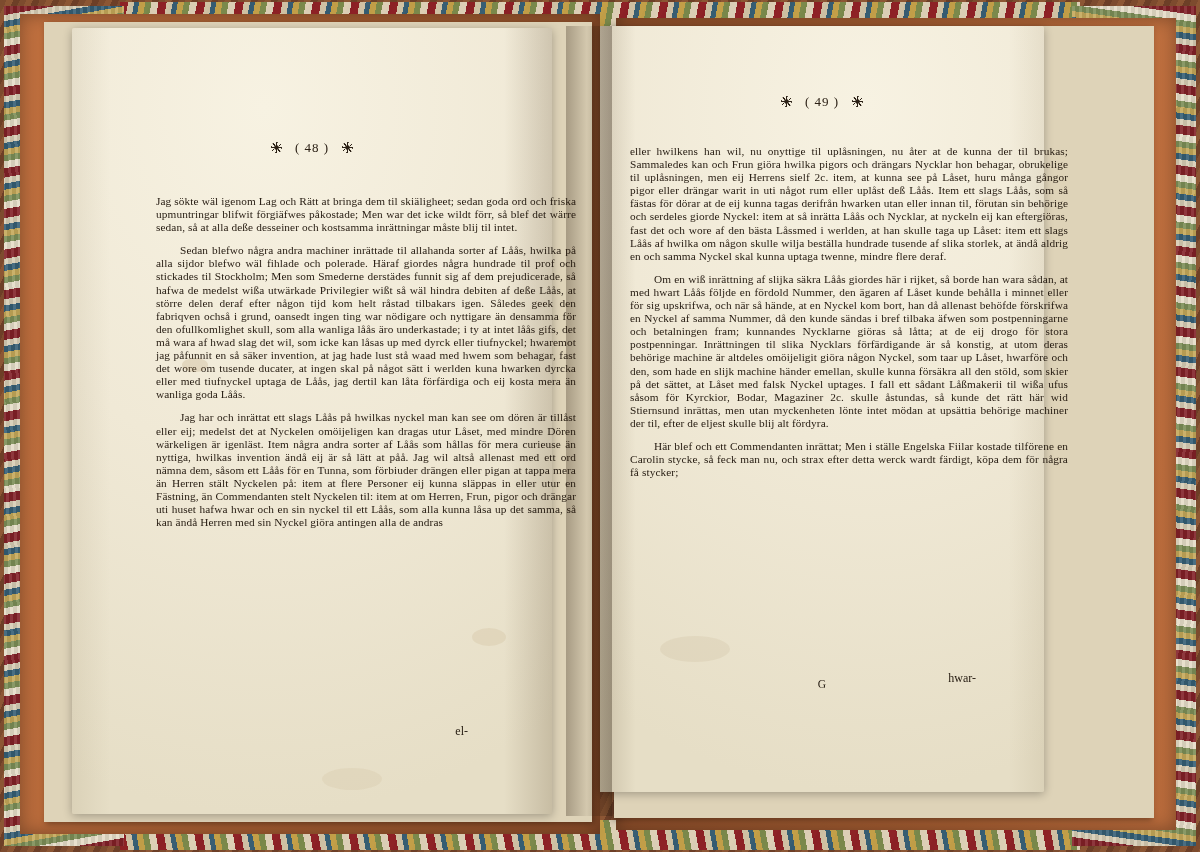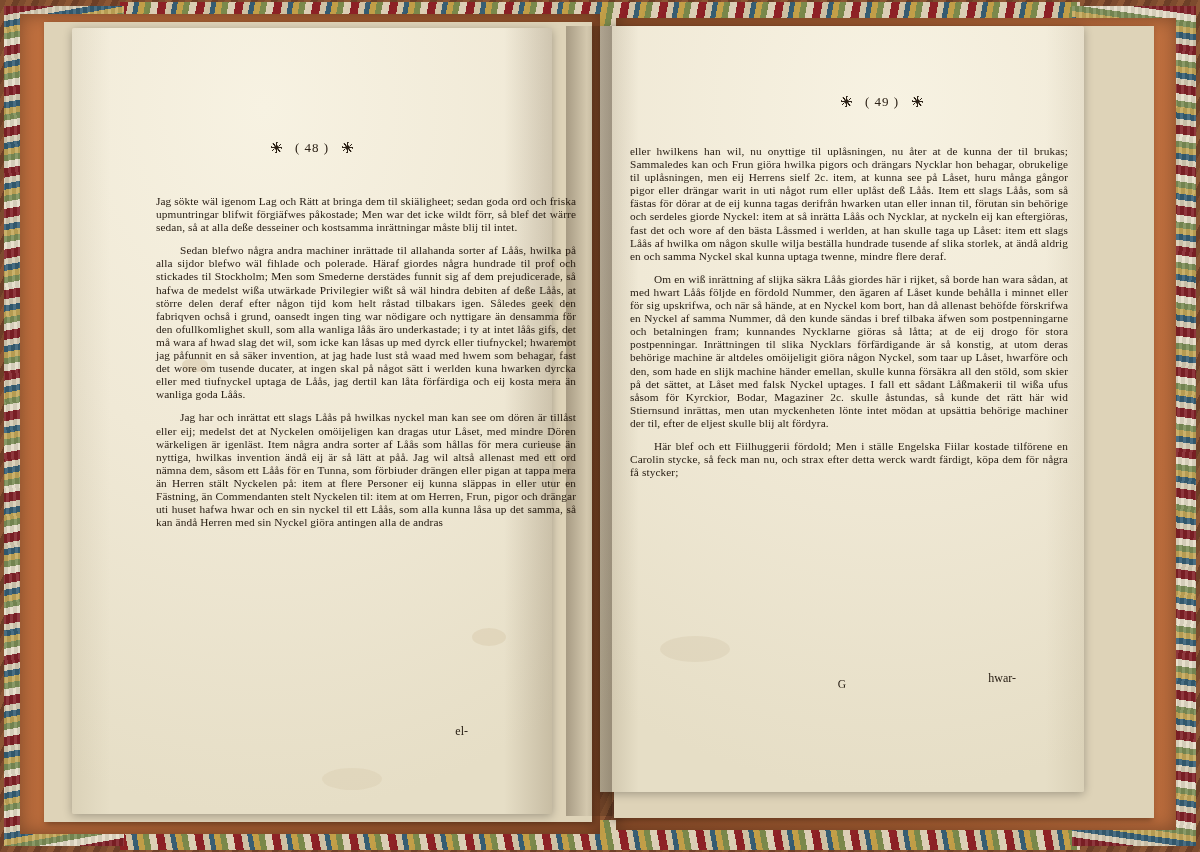--- a/index.html
+++ b/index.html
@@ -101,21 +101,20 @@
       radial-gradient(120% 90% at 40% 10%, #f7f2e2 0%, #f0e9d6 50%, #e6dec6 100%);
   }
   .page.right {
     left: 600px; top: 26px;
     width: 444px; height: 766px;
     border-radius: 0 2px 2px 0;
     background-image:
       linear-gradient(to left, rgba(120,100,60,.10) 0%, rgba(255,255,255,0) 8%),
       linear-gradient(to right, rgba(90,70,40,.20) 0%, rgba(255,255,255,0) 8%),
       radial-gradient(120% 90% at 60% 10%, #f7f2e2 0%, #f0e9d6 50%, #e6dec6 100%);
-    padding-left: 40px;
   }
   .gutter-shadow {
     position: absolute;
     left: 566px; top: 26px; width: 46px; height: 790px;
     background: linear-gradient(to right, rgba(40,25,10,.30), rgba(40,25,10,.06) 45%, rgba(40,25,10,.34));
     pointer-events: none;
   }
 
   .foxing {
     position: absolute;
@@ -223,21 +222,21 @@
   </div>
 
   <div class="page right">
     <div class="pagehead">
       <span class="rosette"></span><span class="num">( 49 )</span><span class="rosette"></span>
     </div>
 
     <div class="text-col">
       <p class="para noindent">eller hwilkens han wil, nu onyttige til uplåsningen, nu åter at de kunna der til brukas;  Sammaledes kan och Frun giöra hwilka pigors och drängars Nycklar hon behagar, obrukelige til uplåsningen, men eij Herrens sielf 2c. item, at kunna see på Låset, huru många gångor pigor eller drängar warit in uti något rum eller uplåst deß Låås.  Item ett slags Låås, som så fästas för dörar at de eij kunna tagas derifrån hwarken utan eller innan til, förutan sin behörige och serdeles giorde Nyckel: item at så inrätta Låås och Nycklar, at nyckeln eij kan eftergiöras, fast det och wore af den bästa Låssmed i werlden, at han skulle taga up Låset: item ett slags Låås af hwilka om någon skulle wilja beställa hundrade tusende af slika storlek, at ändå aldrig en och samma Nyckel skal kunna uptaga twenne, mindre flere deraf.</p>
       <p class="para">Om en wiß inrättning af slijka säkra Låås giordes här i rijket, så borde han wara sådan, at med hwart Låås följde en fördold Nummer, den ägaren af Låset kunde behålla i minnet eller för sig upskrifwa, och när så hände, at en Nyckel kom bort, han då allenast behöfde förskrifwa en Nyckel af samma Nummer, då den kunde sändas i bref tilbaka äfwen som postpenningarne och betalningen fram; kunnandes Nycklarne giöras så låtta; at de eij drogo för stora postpenningar.  Inrättningen til slika Nycklars förfärdigande är så konstig, at utom deras behörige machine är altdeles omöijeligit giöra någon Nyckel, som taar up Låset, hwarföre och den, som hade en slijk machine händer emellan, skulle kunna försäkra all den stöld, som skier på det sättet, at Låset med falsk Nyckel uptages.  I fall ett sådant Låßmakerii til wißa ufus såsom för Kyrckior, Bodar, Magaziner 2c. skulle åstundas, så kunde det rätt här wid Stiernsund inrättas, men utan myckenheten lönte intet mödan at upsättia behörige machiner der til, efter de eljest skulle blij alt fördyra.</p>
-      <p class="para">Här blef och ett Fiilhuggerii fördold; Men i ställe Engelska Fiilar kostade tilförene en Carolin stycke, så feck man nu, och strax efter detta werck wardt färdigt, köpa dem för några få stycker;</p>
+      <p class="para">Här blef och ett Commendanten inrättat; Men i ställe Engelska Fiilar kostade tilförene en Carolin stycke, så feck man nu, och strax efter detta werck wardt färdigt, köpa dem för några få stycker;</p>
     </div>
 
     <div class="signature">G</div>
     <div class="catchword">hwar-</div>
 
     <div class="foxing" style="left:60px; top:610px; width:70px; height:26px; opacity:.5;"></div>
     <div class="foxing" style="left:380px; top:170px; width:22px; height:12px; opacity:.5;"></div>
   </div>
 
   <div class="gutter-shadow"></div>

